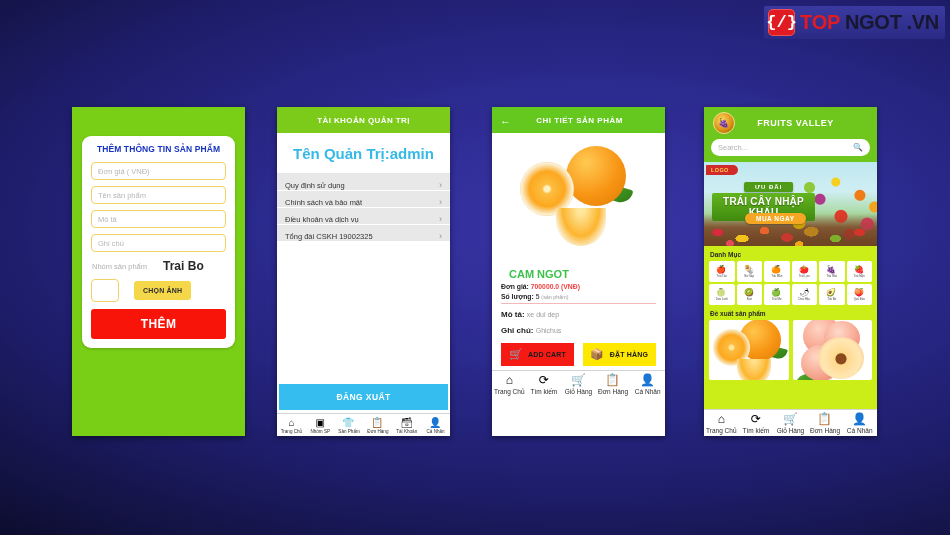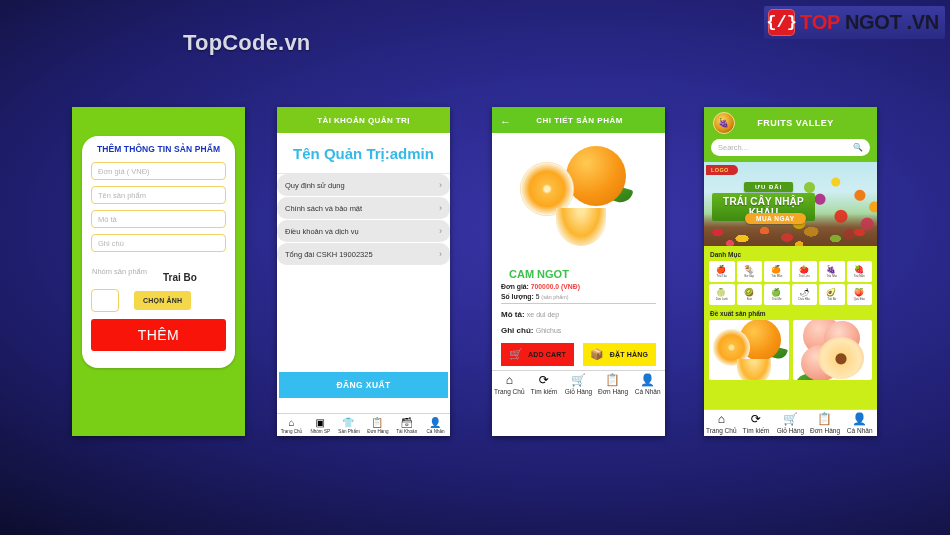--- a/index.html
+++ b/index.html
@@ -67,83 +67,83 @@
   }
   #p1 { left: 72px; }
   #p2 { left: 277px; }
   #p3 { left: 492px; }
   #p4 { left: 704px; }
 
   
   #p1 { background: #7ed321; background: #79cf16; }
   .p1-card {
     position: absolute; left: 10px; right: 10px; top: 29px;
-    background: #fff; border-radius: 16px;
-    padding: 8px 9px 17px;
+    background: #fff; border-radius: 9px;
+    padding: 8px 9px 9px;
     box-shadow: 0 1px 3px rgba(0,0,0,.2);
   }
   .p1-title {
     text-align: center; color: #1733c0;
     font-weight: bold; font-size: 8.5px;
     letter-spacing: .1px;
     margin-bottom: 8px;
   }
   .p1-field {
     height: 18px; border: 1px solid #f0d264; border-radius: 4px;
     display: flex; align-items: center; padding-left: 6px;
     color: #b6b6b6; font-size: 7.5px;
     margin-bottom: 6px; background: #fff;
   }
   .p1-rowgrp {
     display: flex; align-items: center; gap: 16px;
     margin: 7px 0 6px 1px;
   }
   .p1-grplabel { color: #b0b0b0; font-size: 7.5px; }
-  .p1-grpvalue { color: #2a2a2a; font-size: 10px; font-weight: 600; margin-top: 13px; }
+  .p1-grpvalue { color: #2a2a2a; font-size: 12px; font-weight: 600; }
   .p1-imgrow { display: flex; align-items: center; gap: 15px; margin-bottom: 7px; }
   .p1-imgbox {
     width: 28px; height: 23px; border: 1px solid #f0d264;
     border-radius: 4px; background: #fff;
   }
   .p1-pick {
     background: #f5d84a; color: #2d2d2d;
     font-weight: bold; font-size: 7px;
     padding: 6px 9px; border-radius: 3px;
     letter-spacing: .2px;
   }
   .p1-submit {
     background: #f81408; color: #fff;
-    text-align: center; font-weight: normal; font-size: 14px;
+    text-align: center; font-weight: bold; font-size: 12px;
     padding: 8px 0; border-radius: 3px; letter-spacing: .4px;
   }
 
   
   #p2 { background: #fff; display: flex; flex-direction: column; }
   .p2-head {
     background: #7ccb1b; color: #fff; text-align: center;
     font-weight: bold; font-size: 8px; letter-spacing: .4px;
     padding: 9px 0 8px;
   }
   .p2-user {
     text-align: center; color: #37b9e8; font-weight: bold;
     font-size: 15px; padding: 12px 0 11px;
     border-bottom: 1px solid #e6e6e6;
   }
   .p2-item {
     background: #e8e8e8; border-bottom: 1px solid #fff;
-    padding: 6px 8px 6px 8px;
+    padding: 6px 8px 0 8px;
     display: flex; align-items: center; justify-content: space-between;
-    color: #333; font-size: 7.5px; border-radius: 10px;
+    color: #333; font-size: 7.5px;
   }
   .p2-chev { color: #8e8e8e; font-size: 9px; }
   .p2-spacer { flex: 1; background: #fff; }
   .p2-logout {
     background: #35bdf0; color: #fff; text-align: center;
     font-weight: bold; font-size: 8.5px; letter-spacing: .4px;
-    padding: 8px 4px; margin: 0 2px 15px;
+    padding: 8px 4px; margin: 0 2px 3px;
   }
 
   
   .nav {
     display: flex; background: #fff;
     border-top: 1px solid #d4d4d4;
     padding: 3px 0 2px;
   }
   .nav-item {
     flex: 1; display: flex; flex-direction: column;
@@ -379,21 +379,20 @@
   }
 
   .cart-glyph { font-size: 11px; line-height: 1; }
   .box-glyph  { font-size: 11px; line-height: 1; }
 </style>
 </head>
 <body>
 
 <div id="stage">
 
-  <div id="topTitle">TopCode.vn</div>
 
   <div id="logo">
     <div id="logoMark">{/}</div>
     <span class="logoTxt lg-top">TOP</span>
       <span class="logoTxt lg-code">NGOT</span>
       <span class="logoTxt lg-vn">.VN</span>
   </div>
 
   <div class="phone" id="p1">
     <div class="p1-card">

